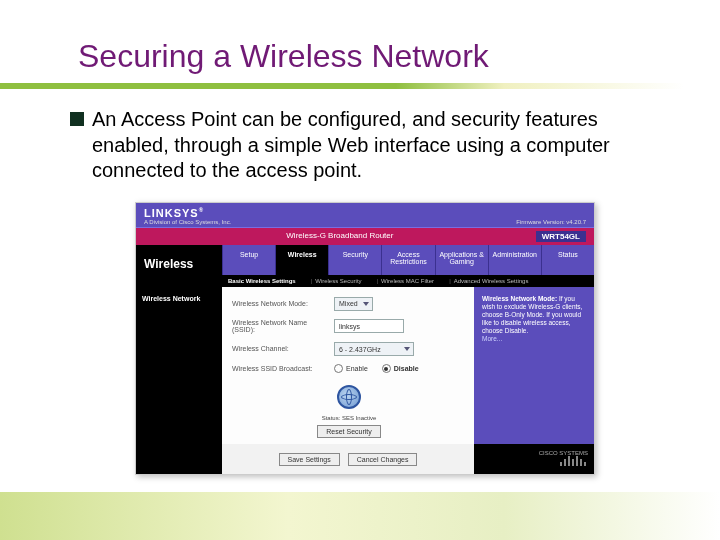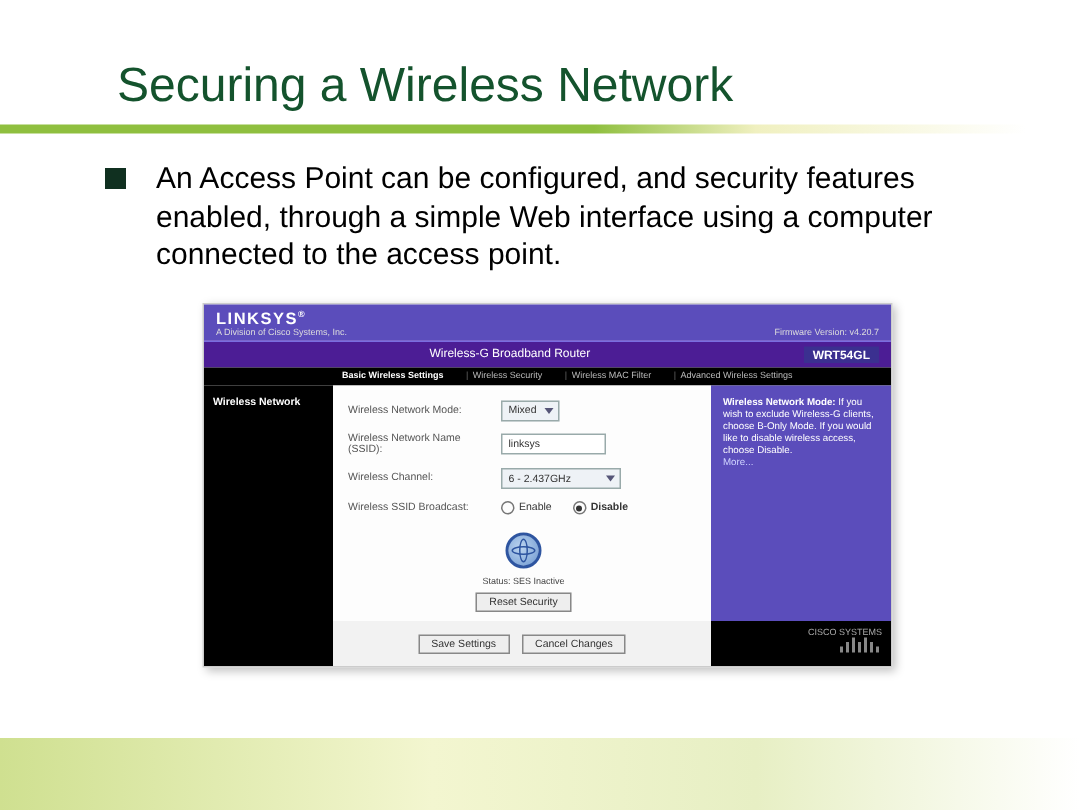--- a/index.html
+++ b/index.html
@@ -13,36 +13,36 @@
   }
   .slide {
     width: 100%;
     height: 100%;
     position: relative;
     padding-top: 38px;
   }
   .title {
     font-size: 32px;
     font-weight: 400;
-    color: #14532d;
+    color: #701a75;
     padding: 0 0 6px 78px;
   }
   .title-rule {
     height: 6px;
     width: 100%;
     background: linear-gradient(to right, #8fbf3f 0%, #8fbf3f 55%, #f0f0c0 70%, #fff 95%);
     margin-top: 2px;
   }
   .body {
     padding: 18px 60px 0 70px;
   }
   .bullet-row {
     display: flex;
     align-items: flex-start;
-    gap: 20px;
+    gap: 8px;
   }
   .bullet-box {
     width: 14px;
     height: 14px;
     background: #103020;
     margin-top: 5px;
     flex: 0 0 auto;
   }
   .bullet-text {
     font-size: 20px;
@@ -81,21 +81,21 @@
     color: #fff;
     padding: 4px 8px 2px 8px;
     display: flex;
     justify-content: space-between;
     align-items: flex-end;
   }
   .rtr-brand { font-weight: bold; font-size: 11px; letter-spacing: 1px; }
   .rtr-sub { font-size: 6px; color: #ddd; display:block; font-weight: normal; letter-spacing: 0; }
   .rtr-fw { font-size: 6px; color: #ddd; }
   .rtr-titlebar {
-    background: #4c1d95;
+    background: #be185d;
     color: #fff;
     display: flex;
     justify-content: space-between;
     padding: 3px 8px;
     font-size: 8px;
     border-top: 1px solid #7a6de0;
   }
   .rtr-titlebar .model { background:#3b3090; padding:1px 6px;font-weight:bold; }
   .rtr-row1 {
     display: flex;
@@ -296,20 +296,32 @@
         </div>
         <div class="rtr-fw">Firmware Version: v4.20.7</div>
       </div>
 
       <div class="rtr-titlebar">
         <span></span>
         <span>Wireless-G Broadband Router</span>
         <span class="model">WRT54GL</span>
       </div>
 
+      <div class="rtr-row1">
+        <div class="rtr-side-label">Wireless</div>
+        <div class="rtr-tabs">
+          <div class="rtr-tab">Setup</div>
+          <div class="rtr-tab active">Wireless</div>
+          <div class="rtr-tab">Security</div>
+          <div class="rtr-tab">Access Restrictions</div>
+          <div class="rtr-tab">Applications &amp; Gaming</div>
+          <div class="rtr-tab">Administration</div>
+          <div class="rtr-tab">Status</div>
+        </div>
+      </div>
 
       <div class="rtr-subtabs">
         <div class="rtr-subtab active">Basic Wireless Settings</div>
         <div class="rtr-subtab"><span class="sep">|</span><span>Wireless Security</span></div>
         <div class="rtr-subtab"><span class="sep">|</span><span>Wireless MAC Filter</span></div>
         <div class="rtr-subtab"><span class="sep">|</span><span>Advanced Wireless Settings</span></div>
       </div>
 
       <div class="rtr-content">
         <div class="rtr-left">Wireless Network</div>

